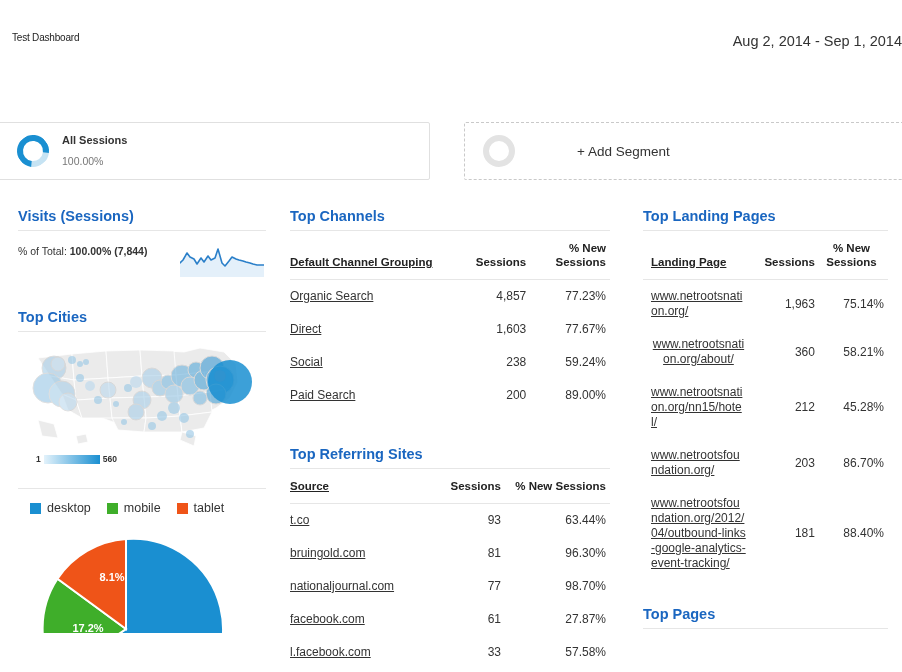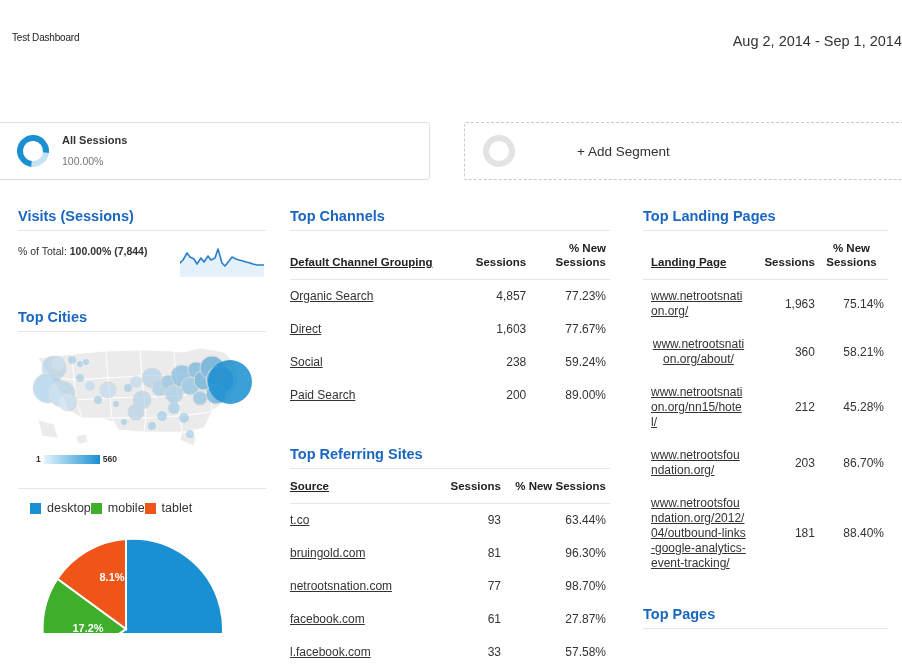--- a/index.html
+++ b/index.html
@@ -79,21 +79,21 @@
   .map-wrap { position: relative; height: 120px; margin-top: 10px; }
   .map-svg { position: absolute; left: 6px; top: 0; }
   .map-legend { position: absolute; left: 18px; bottom: -2px; display: flex; align-items: center; gap: 3px; }
   .legend-bar {
     width: 56px; height: 9px;
     background: linear-gradient(to right, #e3f2fb, #1a8fd1);
   }
   .legend-num { font-size: 8.5px; color: #333; font-weight: bold; }
 
   
-  .pie-legend { display: flex; margin-top: 12px; padding-left: 12px; align-items: center; }
+  .pie-legend { display: flex; gap: 16px; margin-top: 12px; padding-left: 12px; align-items: center; }
   .pl-item { display: flex; align-items: center; gap: 6px; }
   .pl-swatch { width: 11px; height: 11px; flex: none; }
   .pl-label { font-size: 12.5px; color: #333; }
   .pie-wrap { position: relative; margin-top: 14px; height: 104px; overflow: hidden; }
 
   
   table.gt { width: 100%; border-collapse: collapse; }
   table.gt th {
     font-size: 11.5px; font-weight: bold; color: #222;
     padding: 10px 4px 10px 0; vertical-align: bottom;
@@ -316,21 +316,21 @@
             <td class="ta-l">t.co</td>
             <td class="ta-r">93</td>
             <td class="ta-r">63.44%</td>
           </tr>
           <tr>
             <td class="ta-l">bruingold.com</td>
             <td class="ta-r">81</td>
             <td class="ta-r">96.30%</td>
           </tr>
           <tr>
-            <td class="ta-l">netrootsnation.com</td>
+            <td class="ta-l">nationaljournal.com</td>
             <td class="ta-r">77</td>
             <td class="ta-r">98.70%</td>
           </tr>
           <tr>
             <td class="ta-l">facebook.com</td>
             <td class="ta-r">61</td>
             <td class="ta-r">27.87%</td>
           </tr>
           <tr>
             <td class="ta-l">l.facebook.com</td>

